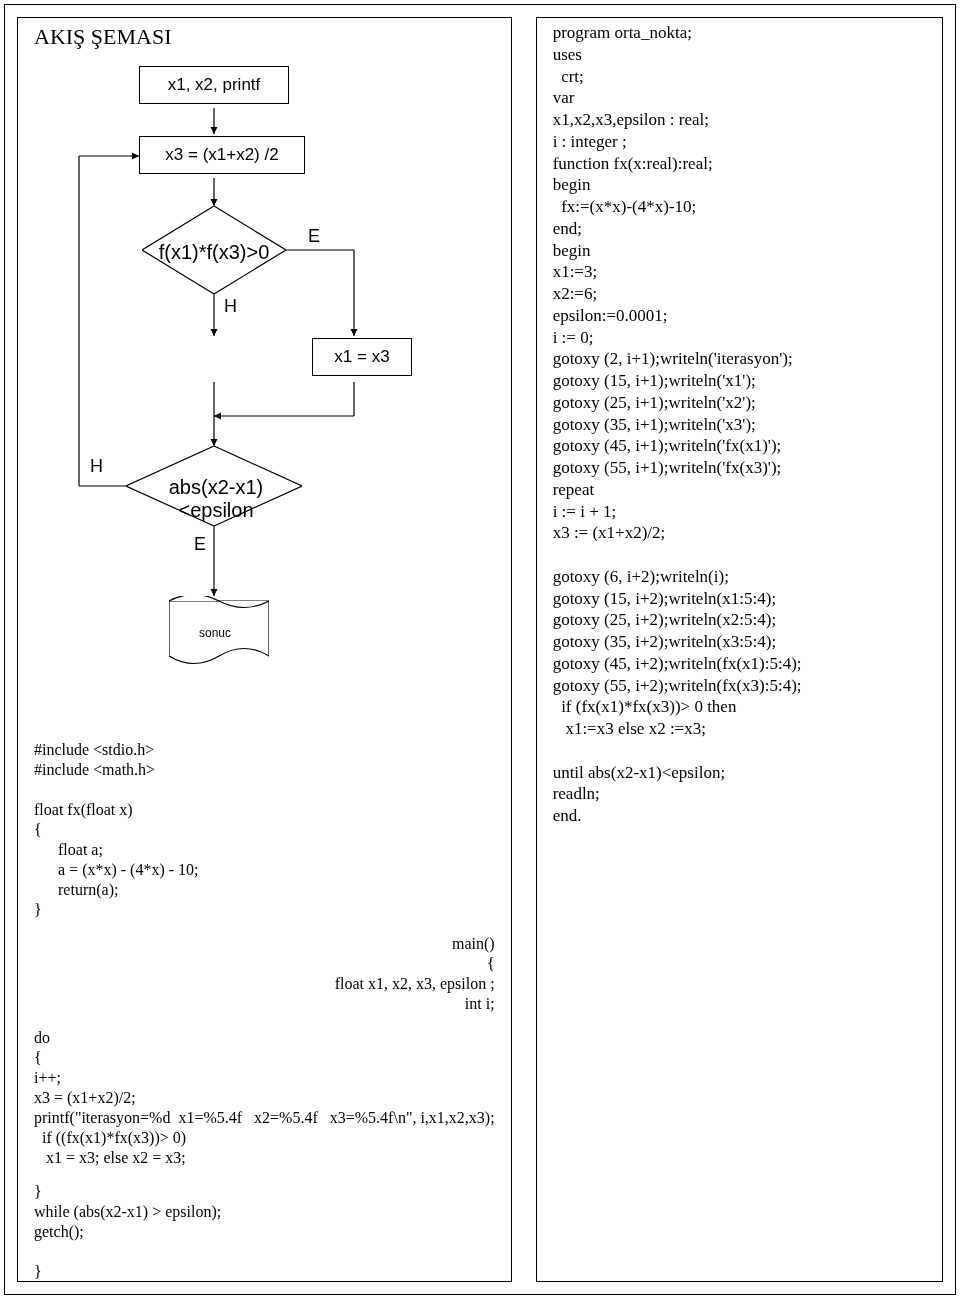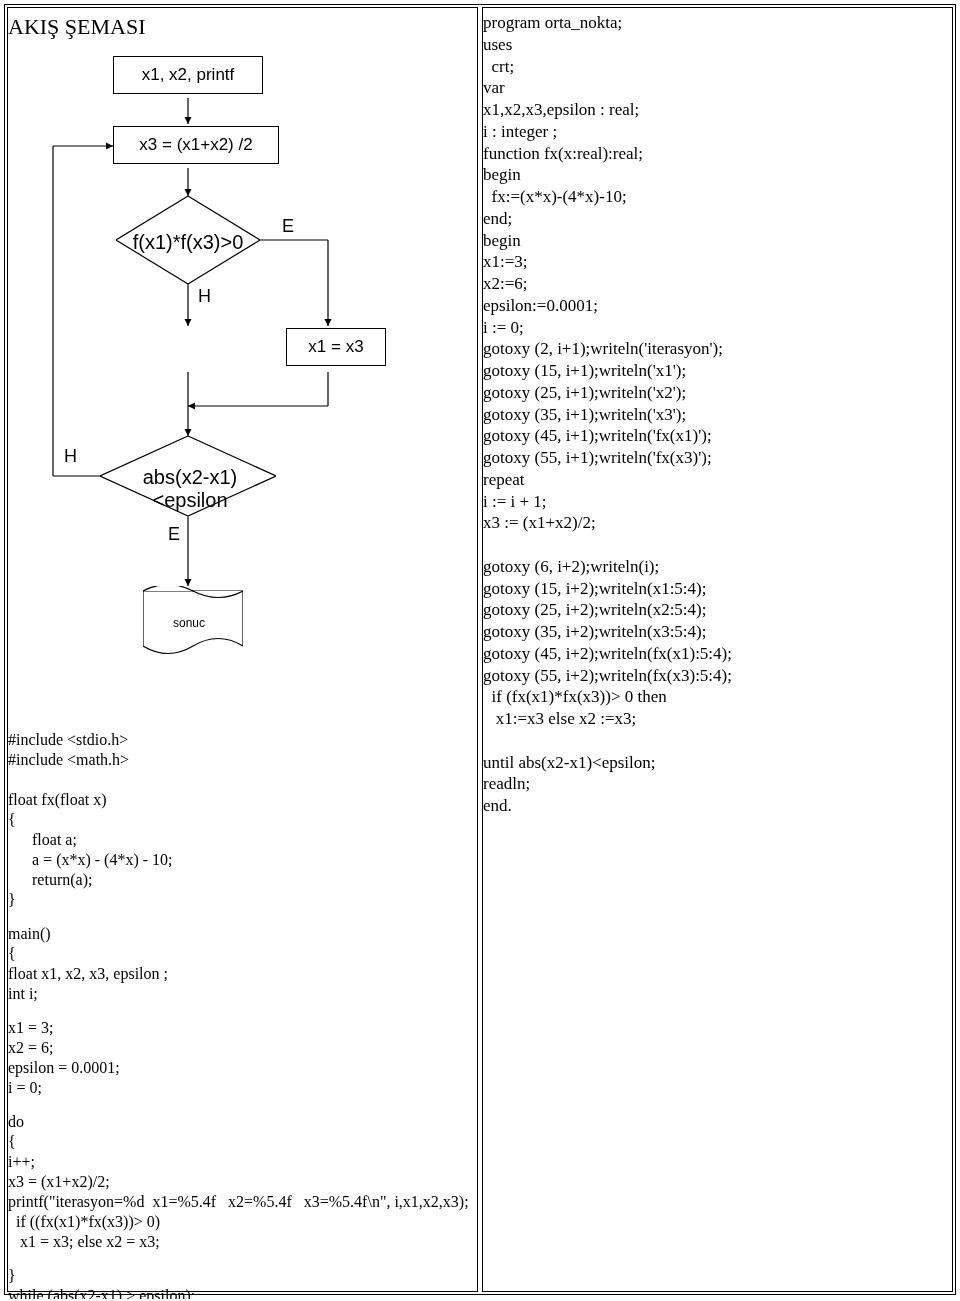--- a/index.html
+++ b/index.html
@@ -13,22 +13,22 @@
   .page {
     display: flex;
     border: 1px solid #000;
     margin: 4px;
     height: 1291px;
     box-sizing: border-box;
   }
   .left-col, .right-col {
     flex: 1;
     border: 1px solid #000;
-    margin: 2px;
-    padding: 4px 0;
+    margin: 12px;
+    padding: 4px 16px;
     box-sizing: border-box;
     position: relative;
   }
   .title {
     font-size: 22px;
     margin: 2px 0 6px 0;
   }
   .flowchart {
     position: relative;
     height: 680px;
@@ -153,28 +153,24 @@
 
     <div class="c-code">#include &lt;stdio.h&gt;
 #include &lt;math.h&gt;
 
 float fx(float x)
 {
       float a;
       a = (x*x) - (4*x) - 10;
       return(a);
 }</div>
-    <div class="c-code" style="margin-top:14px;">main()
+    <div class="c-code" style="margin-top:14px;text-align:right;">main()
 {
 float x1, x2, x3, epsilon ;
 int i;</div>
-    <div class="c-code" style="margin-top:14px;">x1 = 3;
-x2 = 6;
-epsilon = 0.0001;
-i = 0;</div>
     <div class="c-code" style="margin-top:14px;">do
 {
 i++;
 x3 = (x1+x2)/2;
 printf("iterasyon=%d  x1=%5.4f   x2=%5.4f   x3=%5.4f\n", i,x1,x2,x3);
   if ((fx(x1)*fx(x3))&gt; 0)
    x1 = x3; else x2 = x3;</div>
     <div class="c-code" style="margin-top:14px;">}
 while (abs(x2-x1) &gt; epsilon);
 getch();

